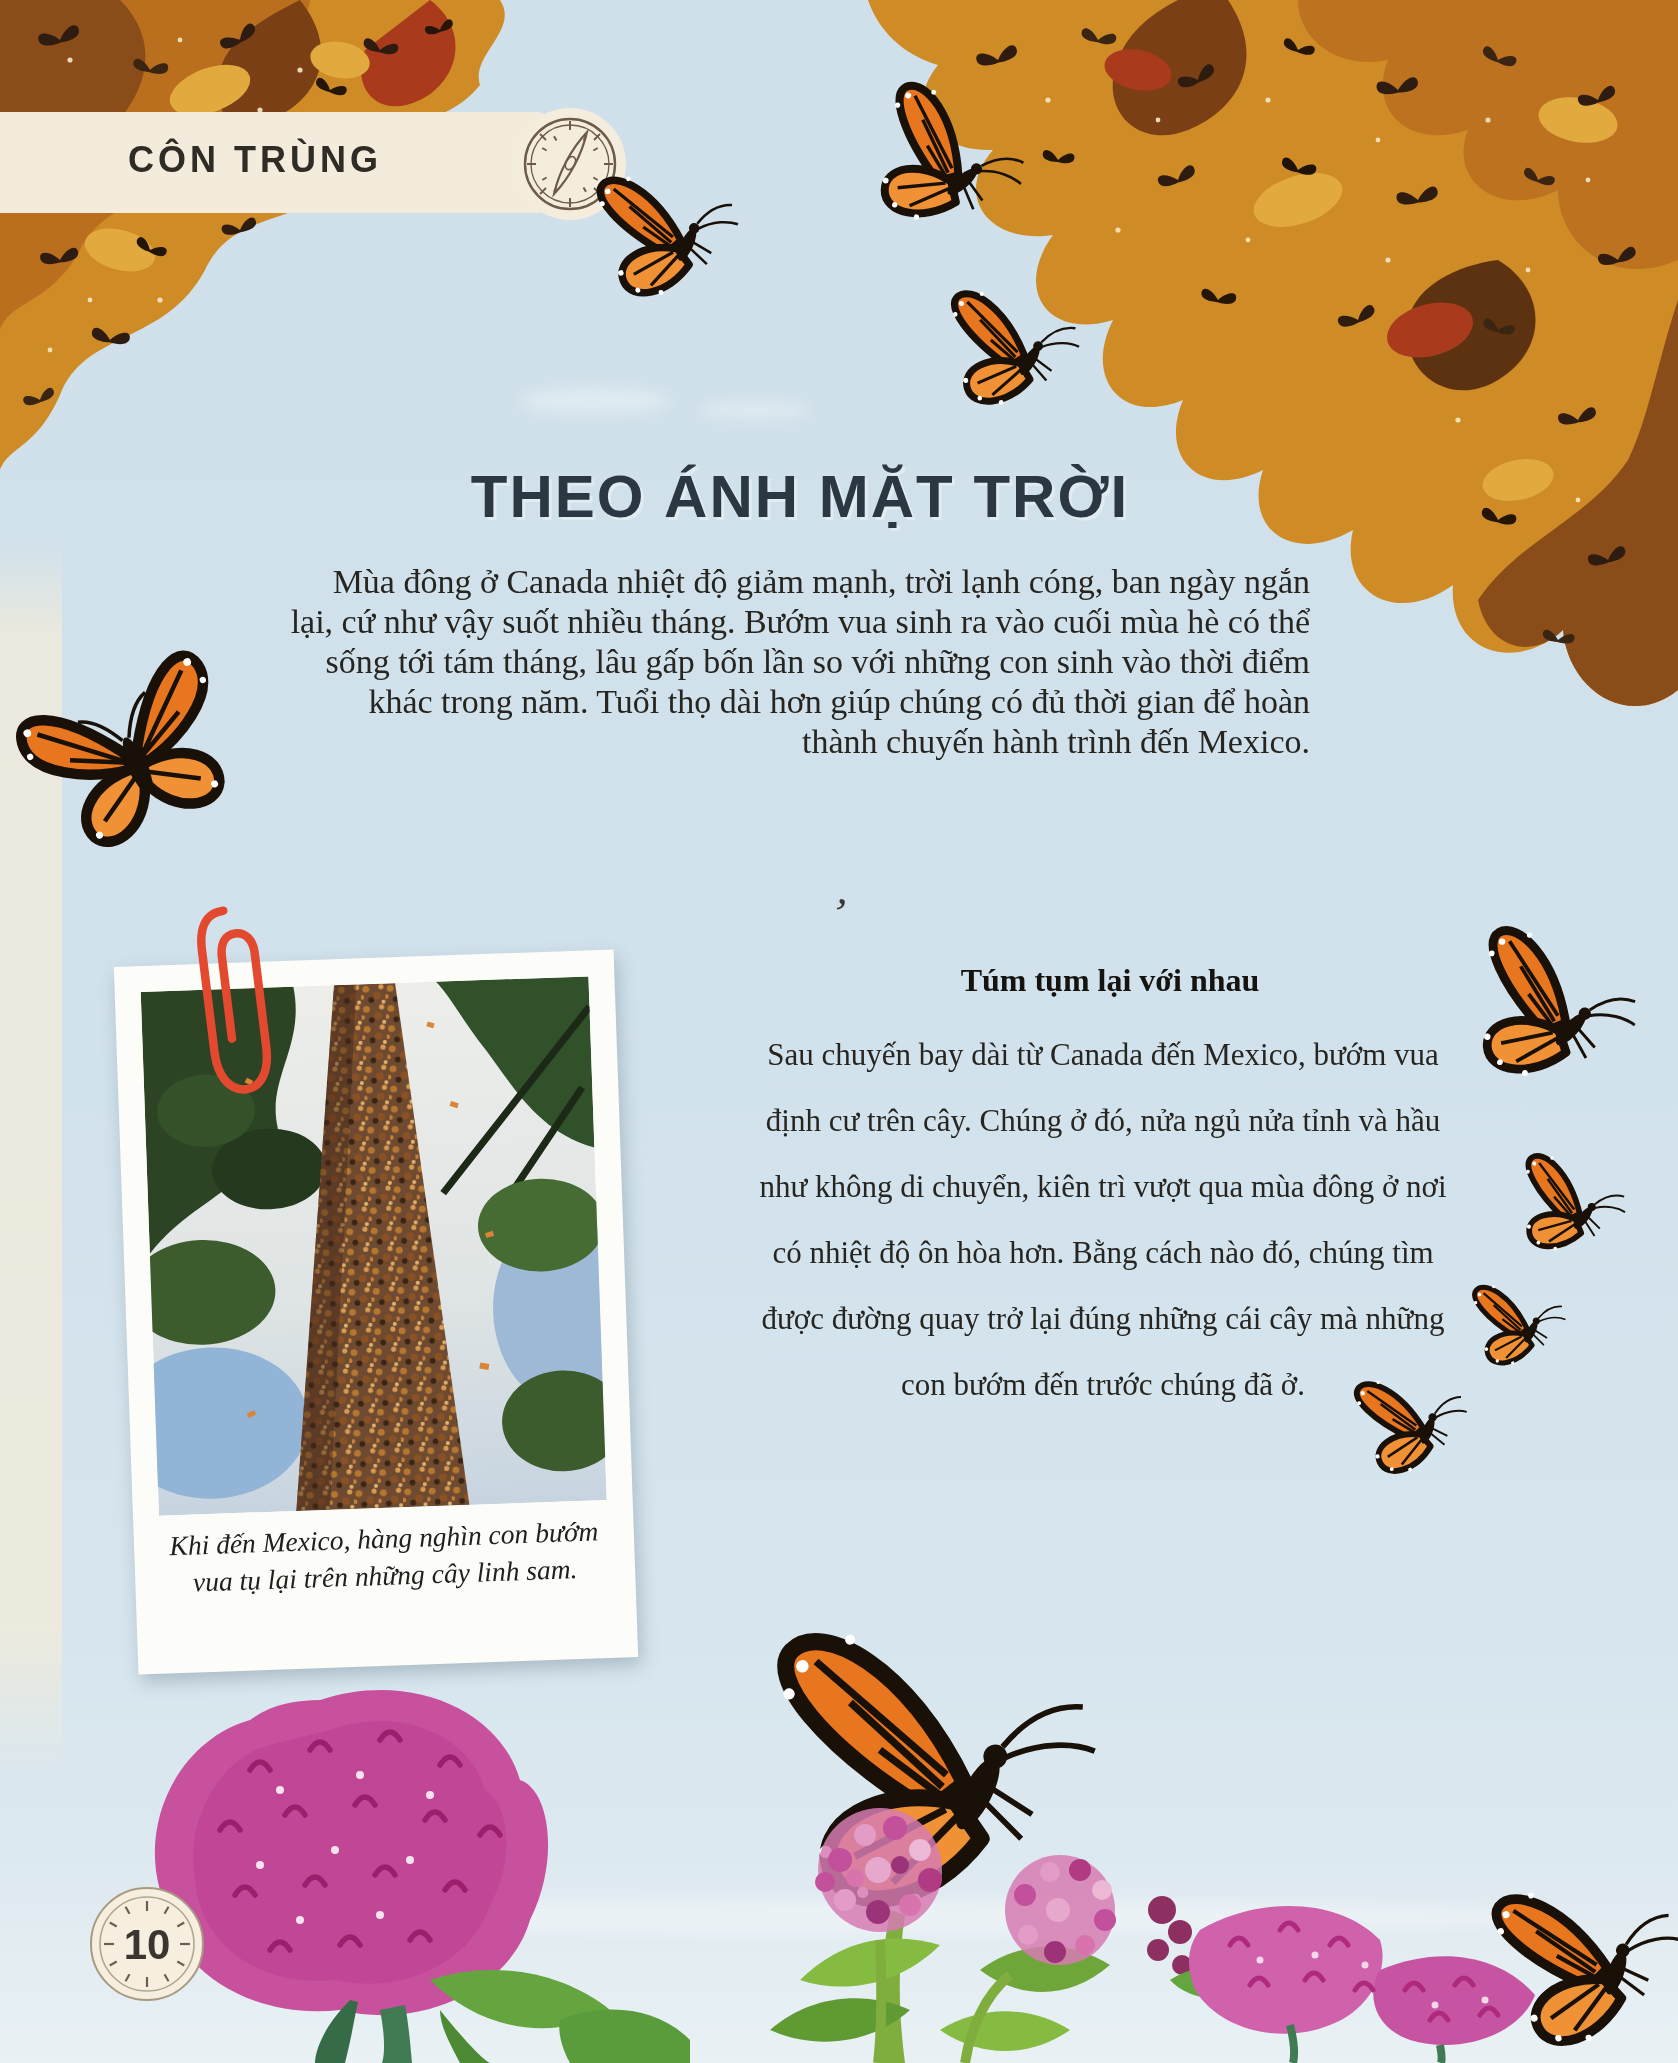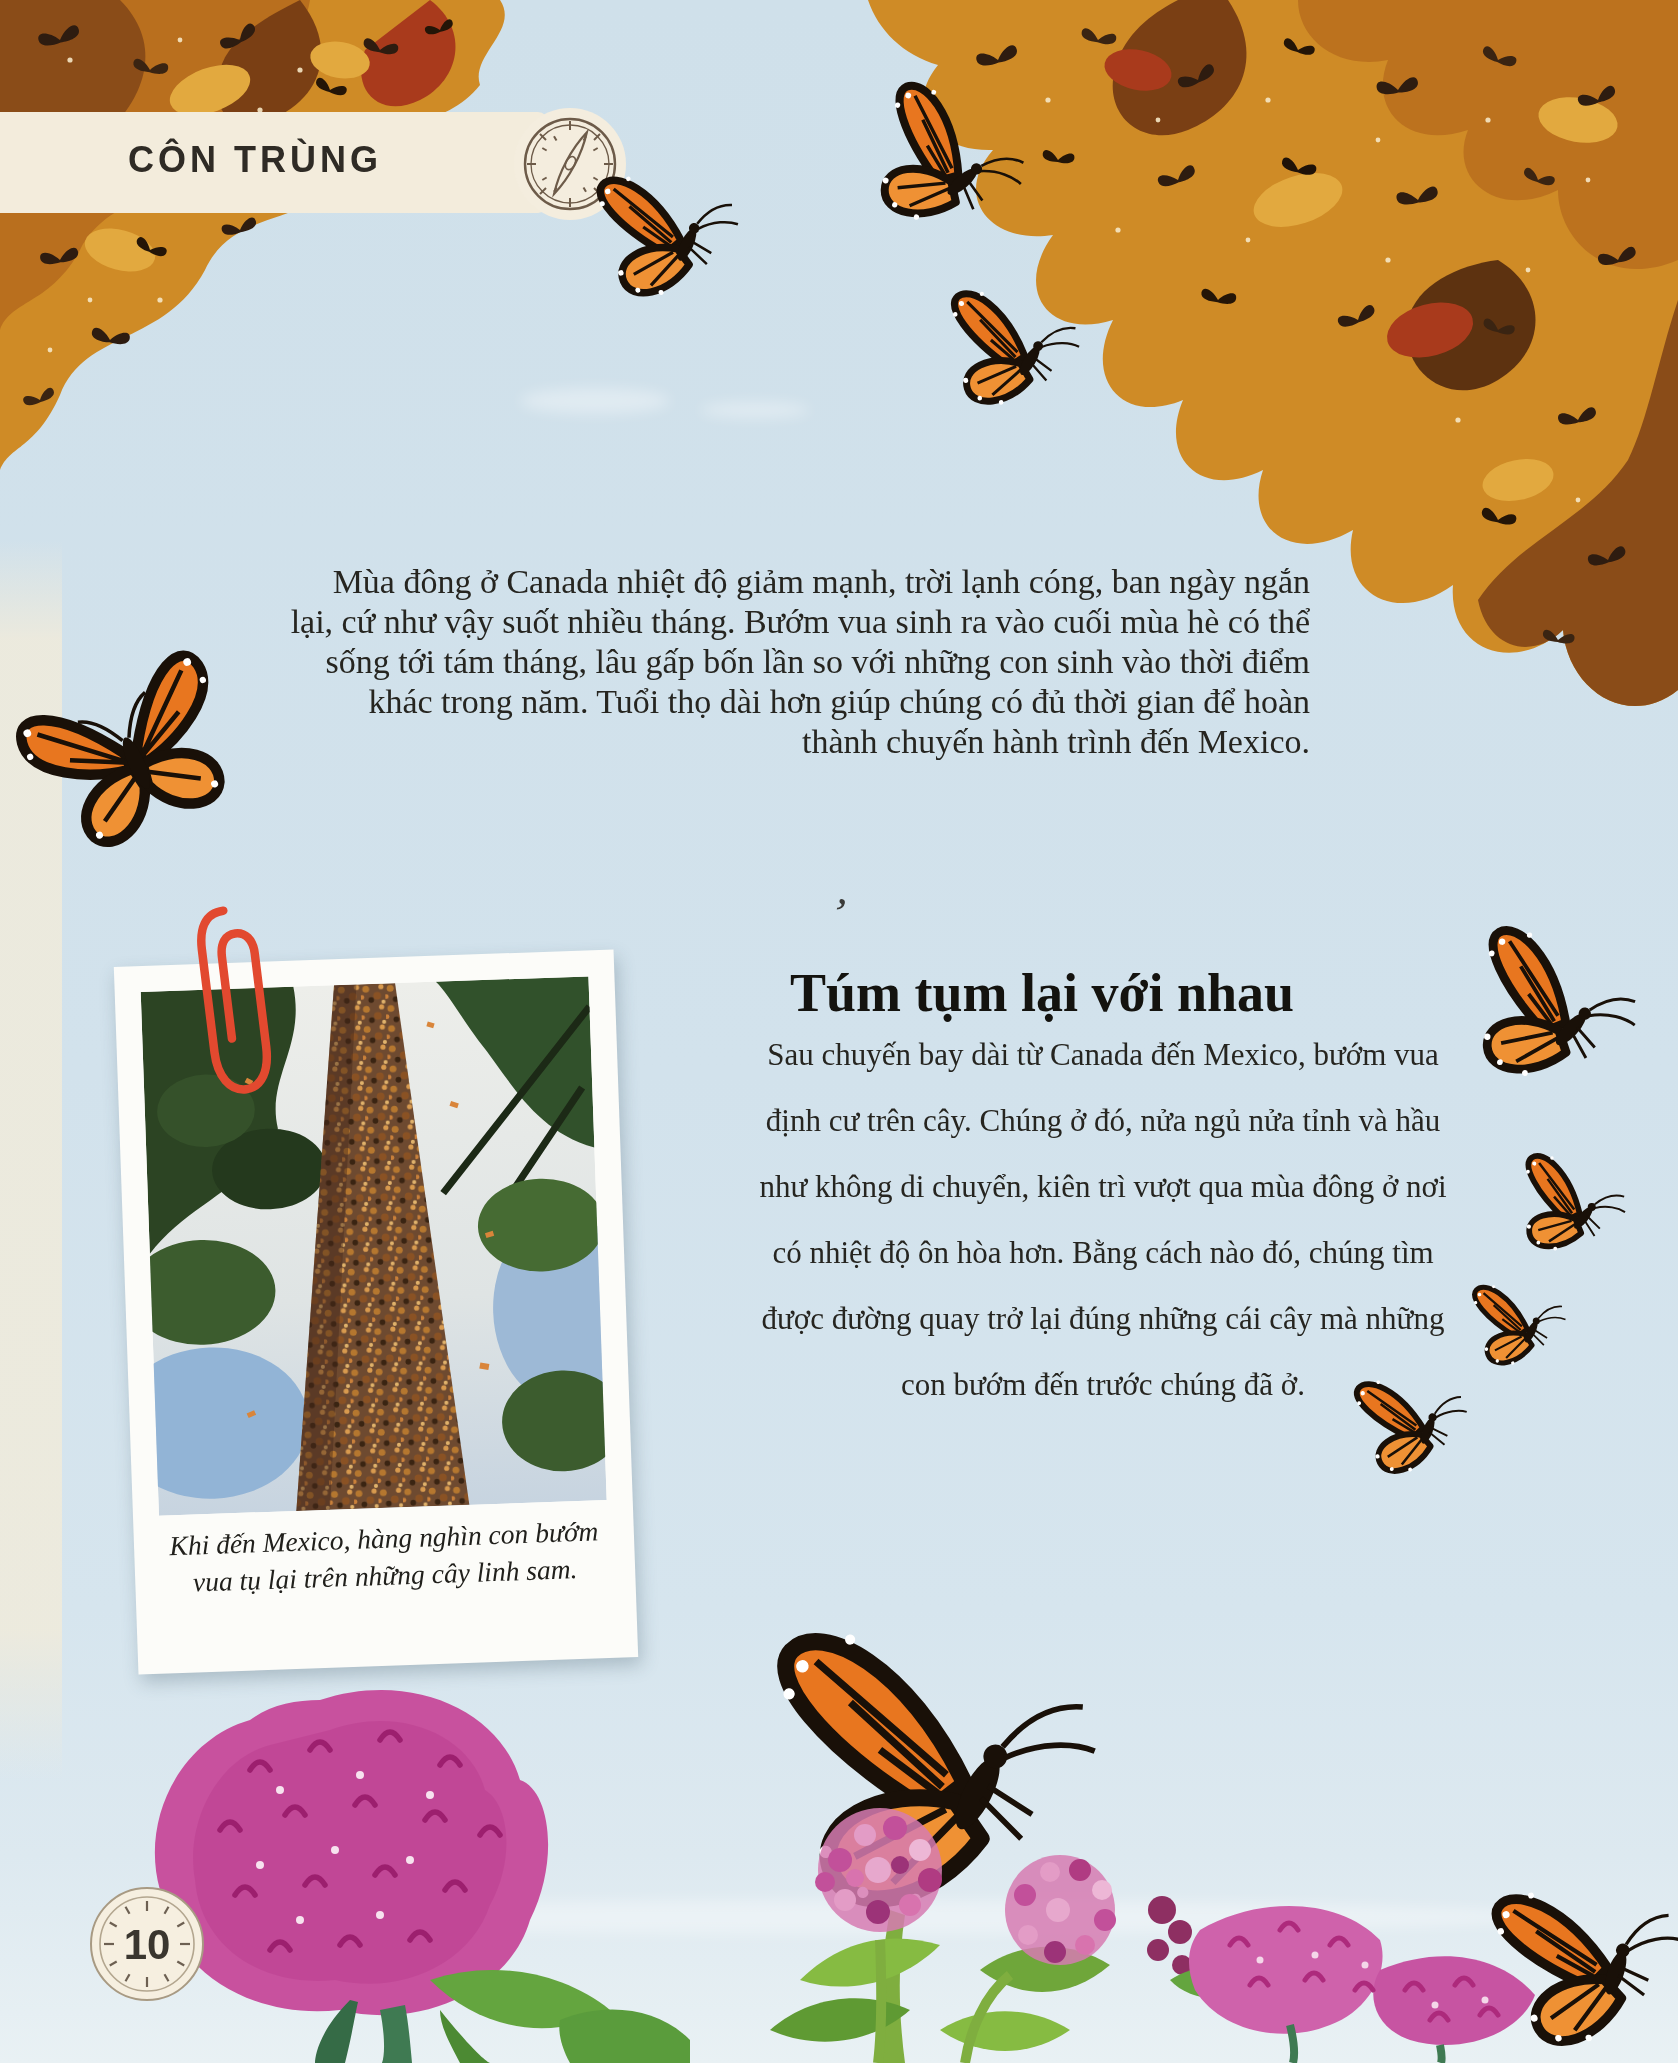--- a/index.html
+++ b/index.html
@@ -14,21 +14,21 @@
   .tagbar{position:absolute;left:0;top:112px;width:548px;height:101px;background:#f3ecdc;border-radius:0 10px 10px 0;}
   .tagbar .label{position:absolute;left:128px;top:27px;font-family:"Liberation Sans",sans-serif;
         font-weight:bold;font-size:36px;letter-spacing:4px;color:#2f2b25;}
   .compass-disc{position:absolute;left:512px;top:106px;width:116px;height:116px;}
   
   .title{position:absolute;left:400px;top:462px;width:800px;text-align:center;
         font-family:"Liberation Sans",sans-serif;font-weight:800;font-size:60px;letter-spacing:2px;
         color:#2b3843;text-shadow:3px 3px 0 rgba(236,244,248,.55);}
   .intro{position:absolute;left:290px;top:562px;width:1020px;text-align:right;
         font-size:34px;line-height:40px;color:#262520;}
-  .sec-h{position:absolute;font-weight:bold;font-size:54px;color:#14130f;}
+  .sec-h{position:absolute;font-weight:bold;font-size:32px;color:#14130f;text-align:center;}
   .sec-b{position:absolute;font-size:31px;line-height:66px;color:#262520;text-align:center;}
   .h1{left:790px;top:962px;width:640px;}
   .b1{left:758px;top:1022px;width:690px;}
   .h2{left:950px;top:1448px;width:640px;}
   .b2{left:920px;top:1518px;width:700px;}
   .tickmark{position:absolute;left:832px;top:888px;font-size:44px;color:#3a3a38;transform:rotate(12deg);}
   
   .card{position:absolute;left:126px;top:958px;width:500px;height:708px;background:#fcfcf9;
         transform:rotate(-2deg);transform-origin:50% 50%;
         box-shadow:3px 8px 18px rgba(55,80,95,.28);}
@@ -220,20 +220,21 @@
         <line x1="58" y1="26" x2="58" y2="31" transform="rotate(240 58 58)"></line>
       <line x1="58" y1="26" x2="58" y2="31" transform="rotate(300 58 58)"></line>
         <line x1="58" y1="26" x2="58" y2="31" transform="rotate(330 58 58)"></line>
     </g>
     <g transform="rotate(28 58 58)">
       <path d="M58,22 C64,44 64,70 58,92 C52,70 52,44 58,22 Z" fill="none" stroke="#6d5b49" stroke-width="2.2"></path>
       <ellipse cx="58" cy="57" rx="4.5" ry="7" fill="none" stroke="#6d5b49" stroke-width="1.6"></ellipse>
     </g>
   </svg>
 
+  <div class="title">THEO ÁNH MẶT TRỜI</div>
   <div class="intro">Mùa đông ở Canada nhiệt độ giảm mạnh, trời lạnh cóng, ban ngày ngắn lại, cứ như vậy suốt nhiều tháng. Bướm vua sinh ra vào cuối mùa hè có thể sống tới tám tháng, lâu gấp bốn lần so với những con sinh vào thời điểm khác trong năm. Tuổi thọ dài hơn giúp chúng có đủ thời gian để hoàn thành chuyến hành trình đến Mexico.</div>
   <div class="tickmark">’</div>
 
   <div class="sec-h h1">Túm tụm lại với nhau</div>
   <div class="sec-b b1">Sau chuyến bay dài từ Canada đến Mexico, bướm vua định cư trên cây. Chúng ở đó, nửa ngủ nửa tỉnh và hầu như không di chuyển, kiên trì vượt qua mùa đông ở nơi có nhiệt độ ôn hòa hơn. Bằng cách nào đó, chúng tìm được đường quay trở lại đúng những cái cây mà những con bướm đến trước chúng đã ở.</div>
 
 
   <div class="card">
     <svg class="photo" viewBox="0 0 440 520" preserveAspectRatio="none">
       <rect width="440" height="520" fill="url(#skyg)"></rect>

